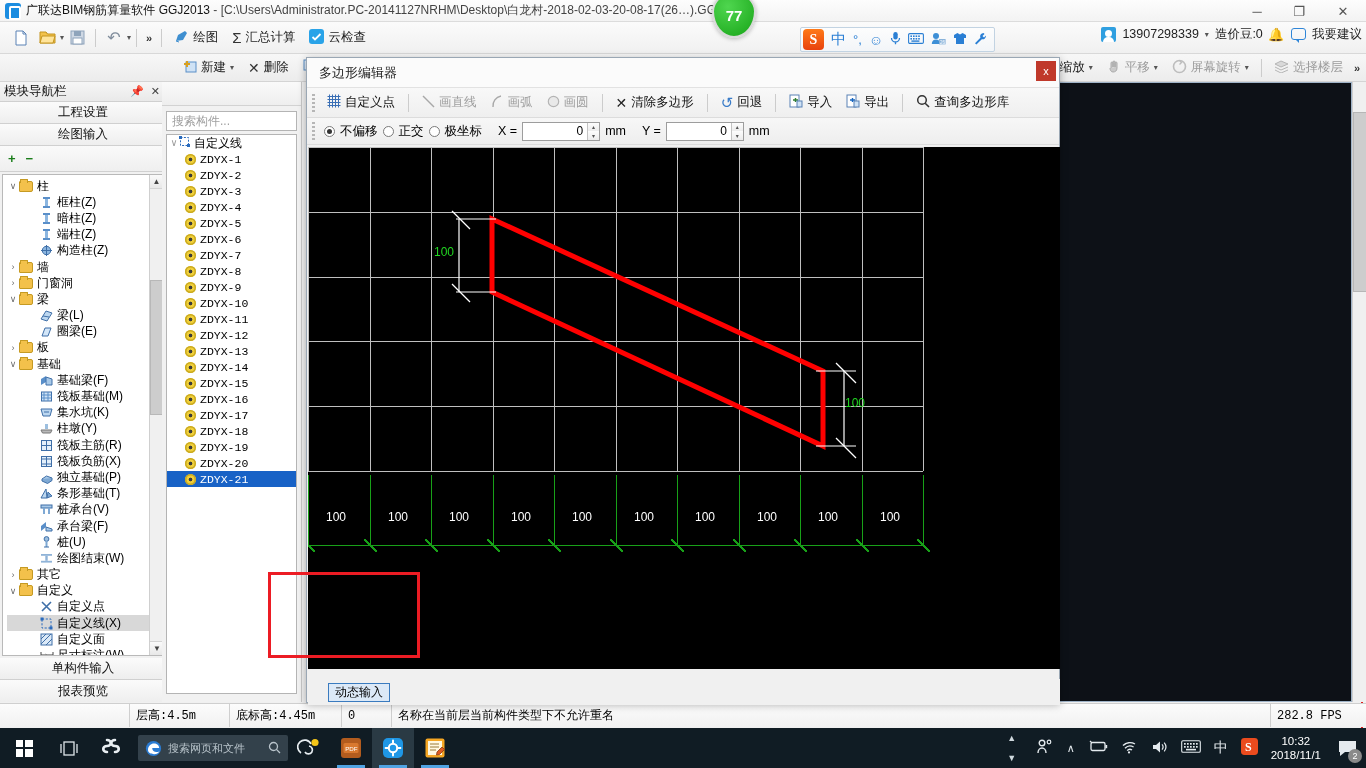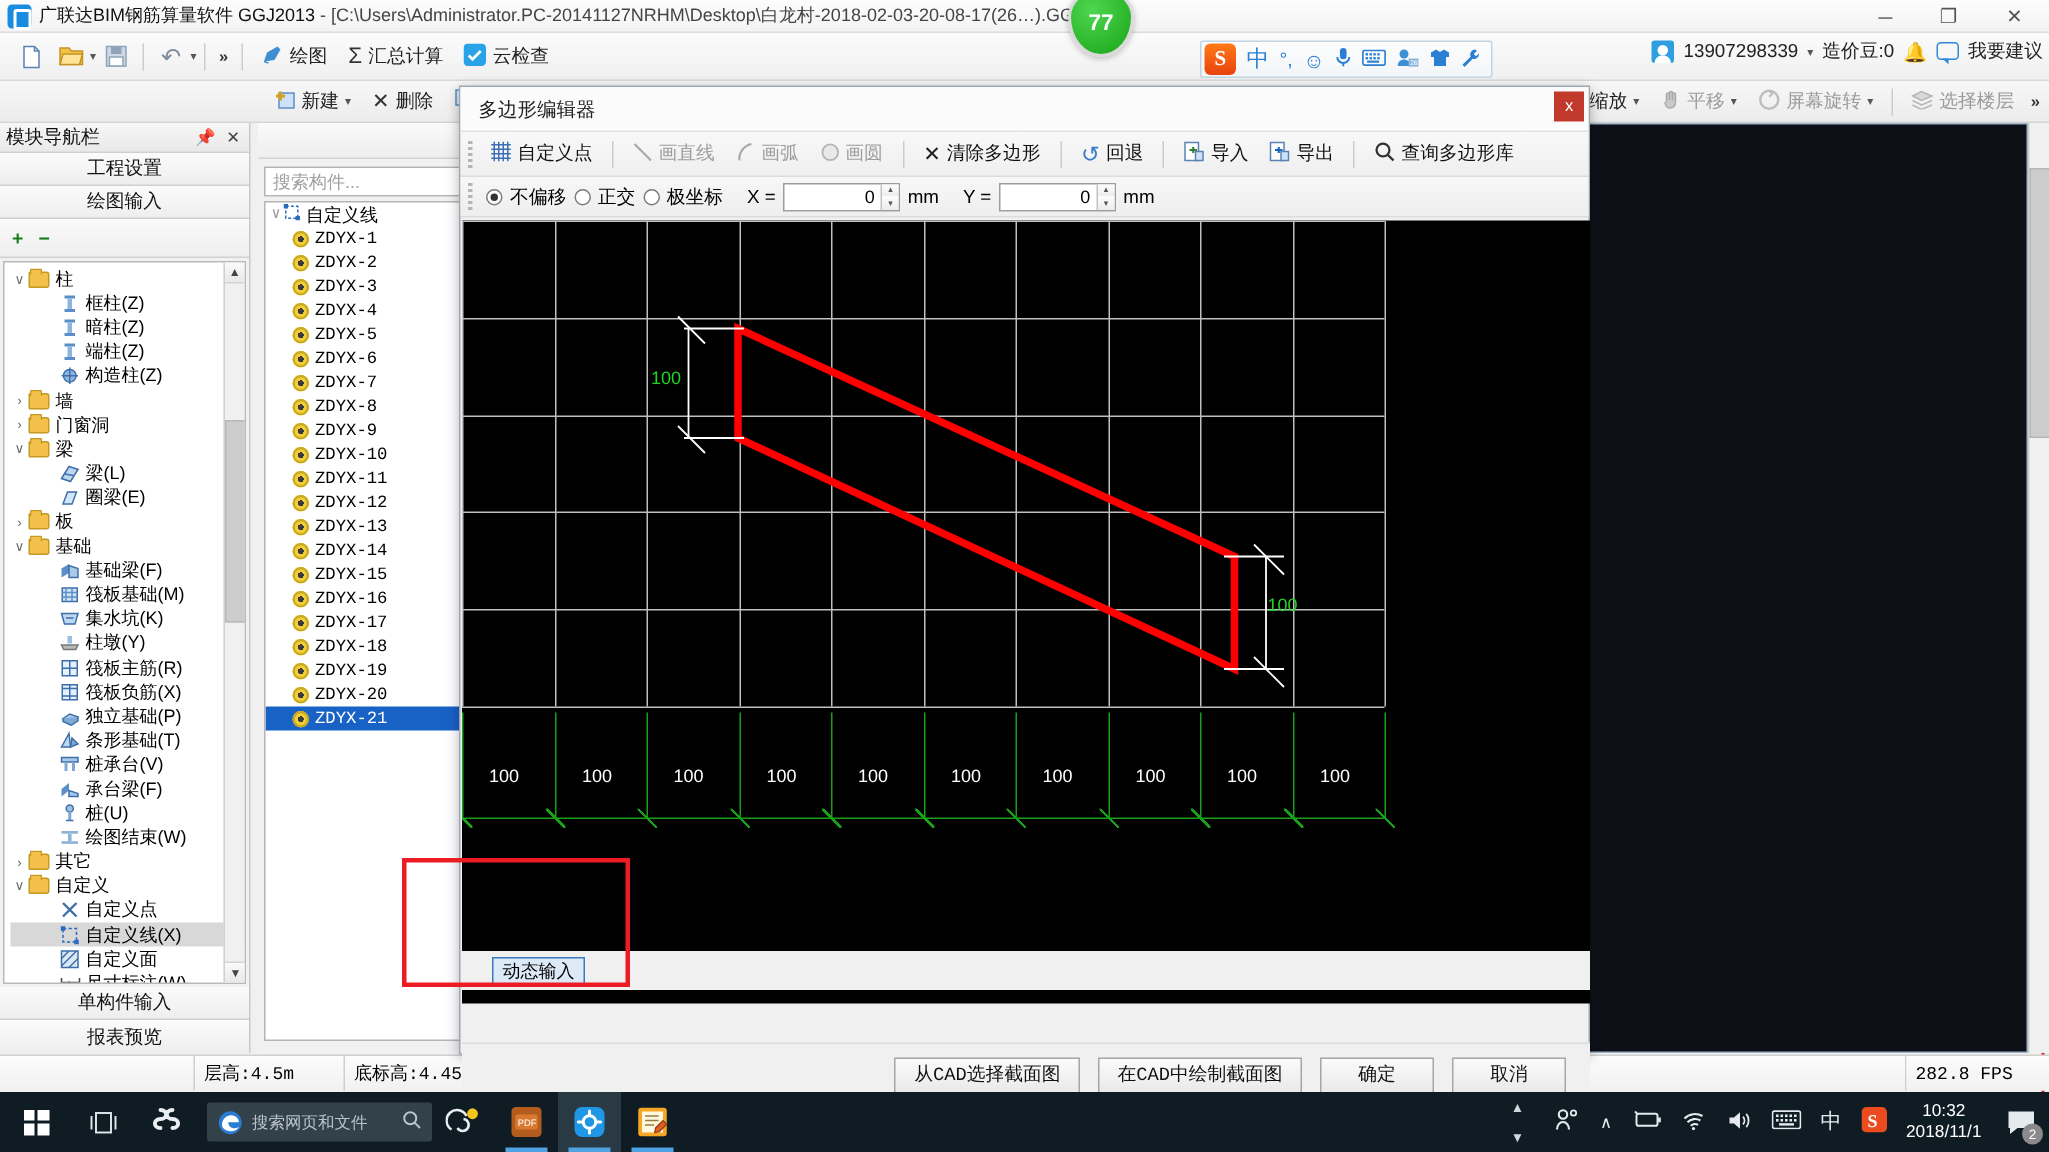--- a/index.html
+++ b/index.html
@@ -106,21 +106,21 @@
   .tscroll{
     position:absolute;right:0;top:0;width:14px;height:100%;background:#f0f0f0;border-left:1px solid #cfcfcf;
   }
   .tscroll .up,.tscroll .dn{height:14px;display:flex;align-items:center;justify-content:center;font-size:8px;color:#444;
      background:linear-gradient(#fafafa,#e8e8e8);border-bottom:1px solid #d4d4d4;}
   .tscroll .dn{border-top:1px solid #d4d4d4;border-bottom:none;position:absolute;bottom:0;width:14px;}
   .tscroll .thumb{position:absolute;top:105px;left:0;width:14px;height:135px;background:#cdcdcd;border:1px solid #b8b8b8;}
 
   
   .complist{
-    position:absolute; left:172px; top:82px; width:140px; height:620px;
+    position:absolute; left:162px; top:82px; width:140px; height:620px;
     background:#f1f1f1; border-right:1px solid #c8c8c8;
   }
   .cl-tool{ height:24px;background:linear-gradient(#fafafa,#eeeeee);border-bottom:1px solid #d2d2d2;
     display:flex;align-items:center;gap:3px;padding-left:5px;font-size:12px;color:#111;overflow:hidden;}
   .cl-search{ margin:5px 4px 3px 4px; height:20px; background:#fff;border:1px solid #b4b4b4;
     display:flex;align-items:center;padding-left:5px;color:#a0a0a0;font-size:12px;}
   .cl-tree{ background:#fff;border:1px solid #b4b4b4;margin:0 4px; height:560px; overflow:hidden;
      font-family:"Liberation Mono","DejaVu Sans Mono",monospace; font-size:11.5px;}
   .cnode{ display:flex;align-items:center;height:16px;white-space:nowrap;padding-left:4px;}
   .cnode .gear{ width:11px;height:11px;margin-right:4px;flex:0 0 11px;border-radius:50%;
@@ -174,21 +174,21 @@
      background:linear-gradient(#fdfdfd,#ececec);}
 
   .canvas{ position:absolute; left:1px; top:89px; width:752px; height:522px; background:#000; overflow:hidden;}
   .gridv{ position:absolute; top:0; width:1px; height:324px; background:#bfbfbf;}
   .gridh{ position:absolute; left:0; width:615px; height:1px; background:#bfbfbf;}
   .green-v{ position:absolute; width:1px;height:70px;background:#18a018;}
   .green-h{ position:absolute; height:1px; background:#18a018;}
   .dimtxt{ position:absolute; color:#21d421; font-size:12px;
     font-family:"Liberation Sans",sans-serif;}
   .poly{ position:absolute; left:0; top:0; width:752px;height:522px; pointer-events:none;}
-  .dlg-dynrow{ position:absolute; left:1px; top:576px; width:752px; height:26px;
+  .dlg-dynrow{ position:absolute; left:1px; top:621px; width:752px; height:26px;
      background:#f0f0f0; display:flex;align-items:center;padding-left:20px;}
   .dynbtn{ height:19px; padding:0 6px; background:#dce9f7; border:1px solid #3a7bbf;
      display:flex;align-items:center;font-size:12px;color:#000;
      font-family:"Liberation Mono","DejaVu Sans Mono",monospace;}
   .dlg-btnrow{ position:absolute; left:1px; top:637px; width:752px; height:42px;
      background:#f0f0f0; border-top:1px solid #dcdcdc; display:flex;align-items:center;
      justify-content:flex-end; gap:12px; padding-right:16px;}
   .btn{ height:24px; background:linear-gradient(#fbfbfb,#e9e9e9); border:1px solid #a6a6a6;
      display:flex;align-items:center;justify-content:center;font-size:12.5px;color:#111;padding:0 12px;
      font-family:"Liberation Mono","DejaVu Sans Mono",monospace;}
@@ -1067,26 +1067,20 @@
           <div class="dimtxt" style="left: 449px; top: 363px; color: rgb(255, 255, 255);">100</div>
           <div class="dimtxt" style="left: 510px; top: 363px; color: rgb(255, 255, 255);">100</div>
           <div class="dimtxt" style="left: 572px; top: 363px; color: rgb(255, 255, 255);">100</div>
         </div>
     </div>
 
     <div class="dlg-dynrow">
       <div class="dynbtn">动态输入</div>
     </div>
 
-    <div class="dlg-btnrow">
-      <div class="btn w1">从CAD选择截面图</div>
-      <div class="btn w1">在CAD中绘制截面图</div>
-      <div class="btn w2">确定</div>
-      <div class="btn w2">取消</div>
-    </div>
 
     <div class="dlg-status">
       <div class="ds s1">坐标 (X: 1159 Y: 523)</div>
       <div class="ds s2">命令: 无</div>
       <div class="ds s3">绘图结束</div>
       <div class="res-grip"></div>
     </div>
   </div>
 
   <div class="annot"></div>

